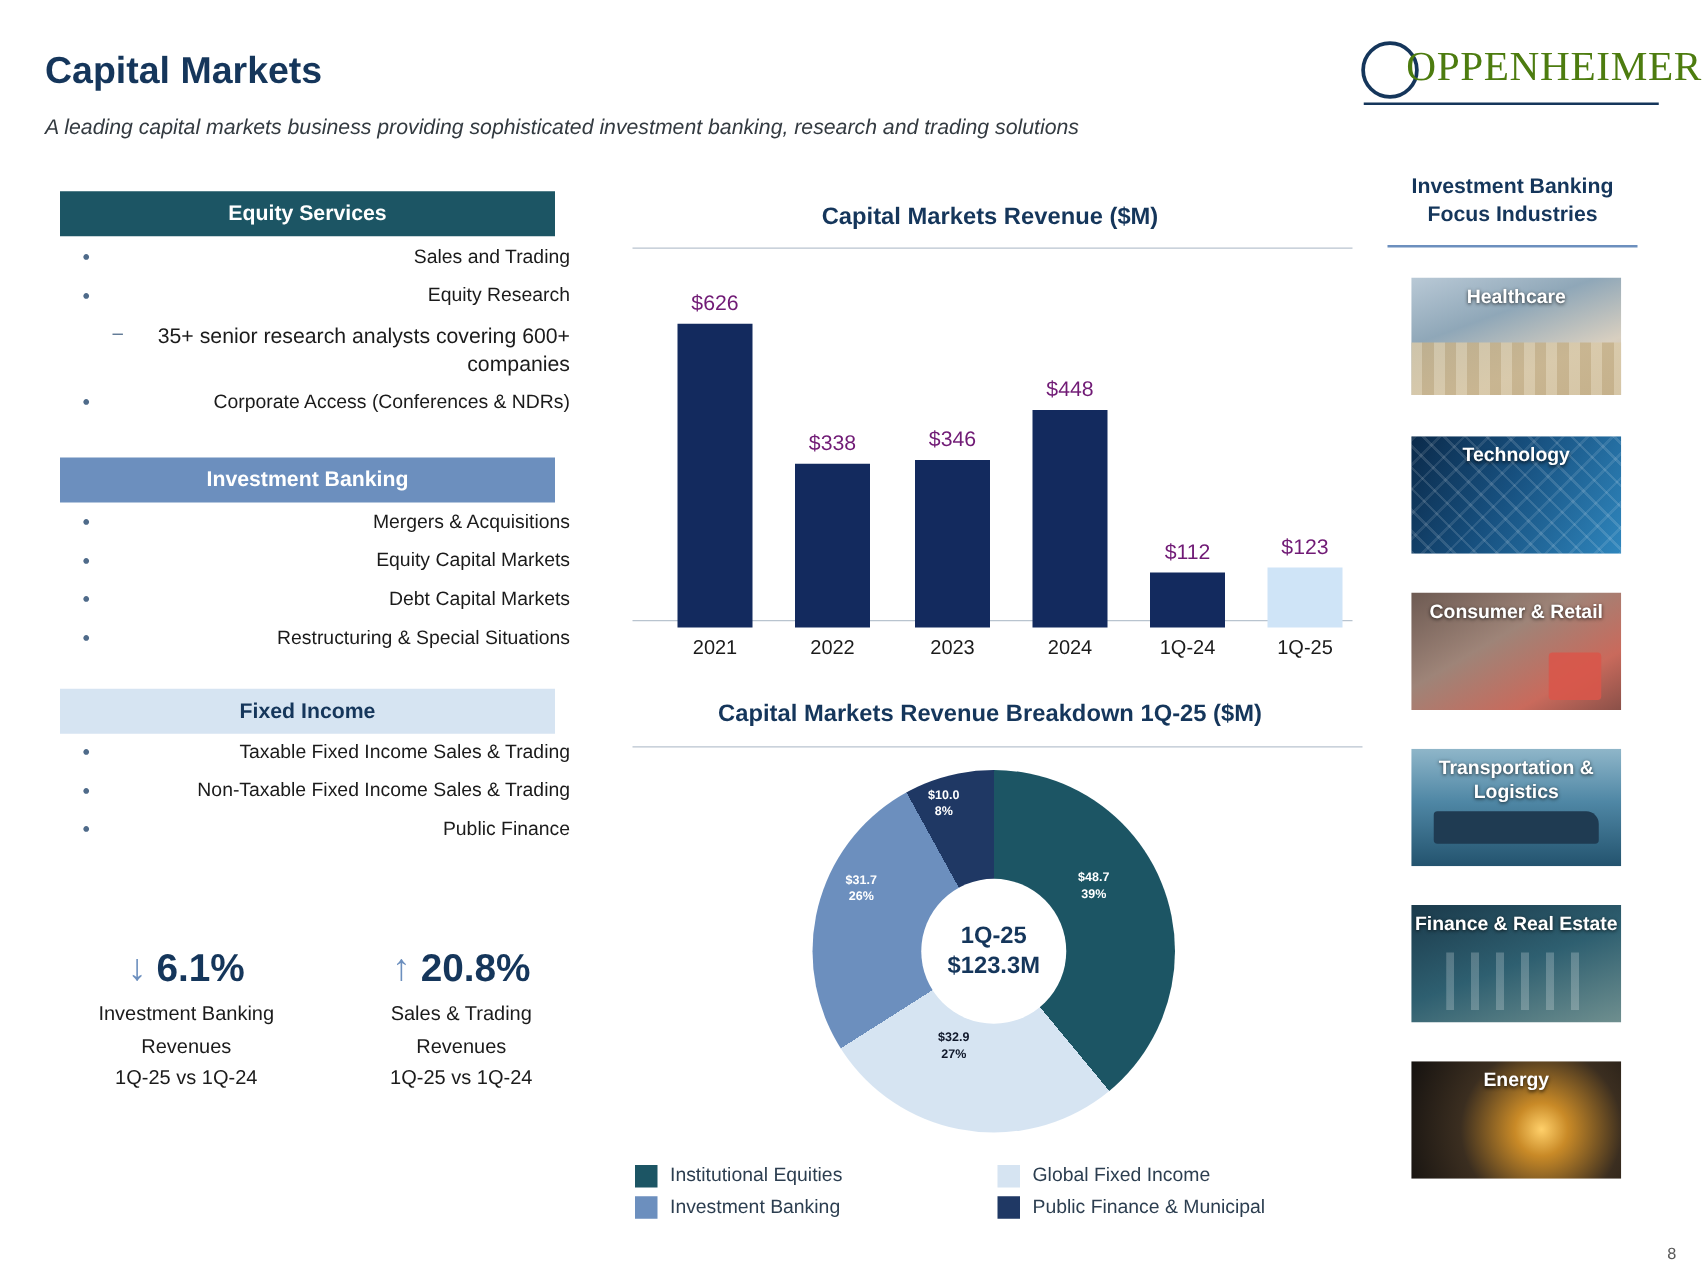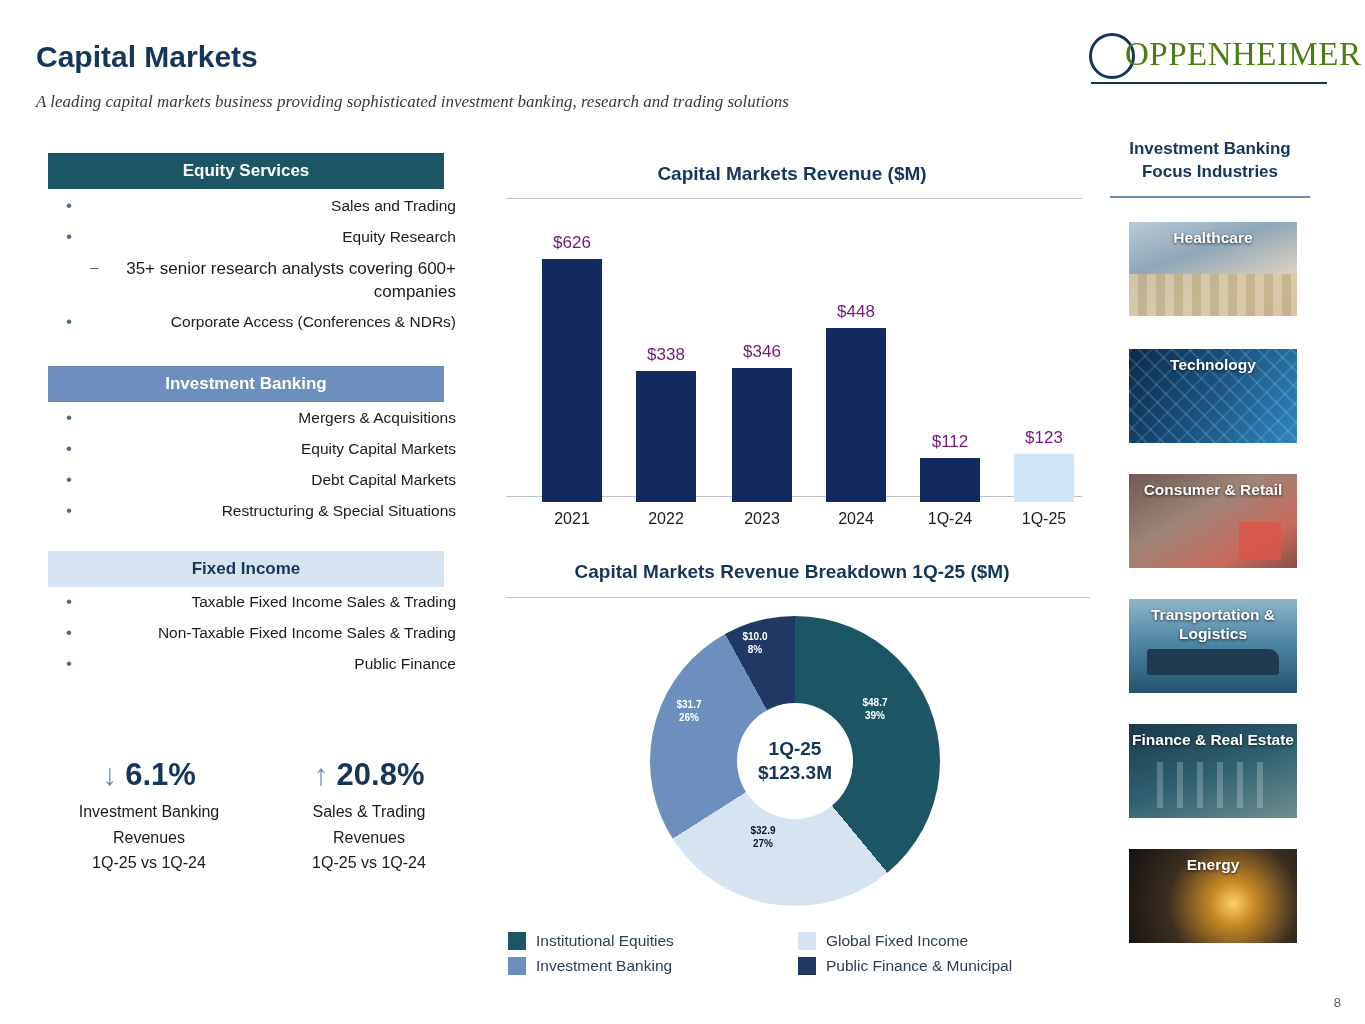--- a/index.html
+++ b/index.html
@@ -12,21 +12,21 @@
     position:relative;
     overflow:hidden;
   }
   
   #page-title {
     position:absolute; left:36px; top:40px;
     font-size:30px; font-weight:bold; color:#15365b;
   }
   #page-subtitle {
     position:absolute; left:36px; top:92px;
-    font-size:17px; font-style:italic; color:#333a40;font-family:Liberation Serif, serif;
+    font-size:17px; font-style:italic; color:#333a40;
   }
   #logo {
     position:absolute; right:36px; top:28px;
     width:240px; height:60px;
   }
   #logo .logo-text {
     position:absolute; left:26px; top:8px;
     font-size:33px; letter-spacing:0.5px; color:#4d7c0f;
     font-family:Liberation Serif, serif;
     margin-left:10px;

